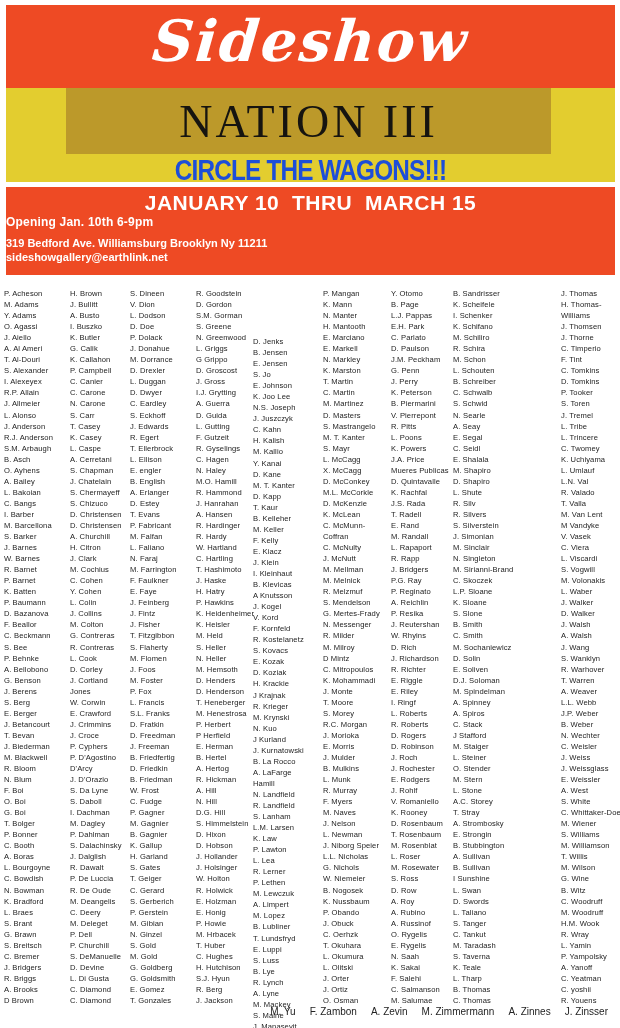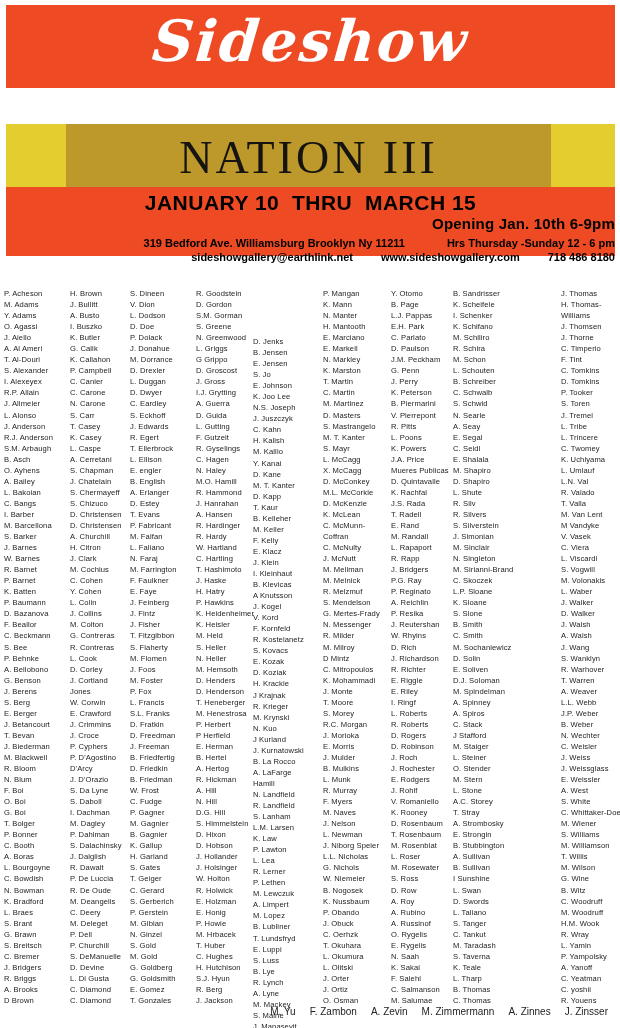--- a/index.html
+++ b/index.html
@@ -7,47 +7,47 @@
     position:relative; width:620px; height:1028px; background:#ffffff;
     font-family:"Liberation Sans", sans-serif; overflow:hidden;
   }
   .band { position:absolute; left:6px; right:5px; }
   .band-red-top { top:5px; height:83px; background:#ee4a24; }
   .brand {
     position:absolute; left:0; right:0; top:2px; text-align:center;
     font-family:"DejaVu Serif", serif; font-style:italic; font-weight:bold;
     font-size:57px; color:#ffffff; transform:skewX(-5deg); letter-spacing:2px;
   }
-  .band-yellow { top:88px; height:94px; background:#e3cd2f;margin-top:36px; }
+  .band-yellow { top:88px; height:94px; background:#e3cd2f; }
   .nation-box {
     position:absolute; left:60px; right:64px; top:0; height:66px; background:#bc992a;
     display:flex; align-items:center; justify-content:center;
   }
   .nation-title {
     font-family:"Liberation Serif", serif; font-weight:normal; color:#161410;
     font-size:46px; letter-spacing:3px; white-space:pre;
   }
   .circle-subtitle {
     position:absolute; left:0; right:0; top:66px; height:33px;
     display:flex; align-items:center; justify-content:center;
     color:#1d4ed8; font-weight:bold; font-size:29px; letter-spacing:-1px;
   }
   .circle-subtitle span { display:inline-block; transform:scaleX(0.84); white-space:nowrap; }
-  .band-orange { top:187px; height:69px; background:#ee4a24; color:#000000; }
+  .band-orange { top:187px; height:88px; background:#ee4a24; color:#ffffff; }
   .dates-line {
     position:absolute; left:0; right:0; top:4px; text-align:center;
     font-weight:bold; font-size:21px; white-space:pre; letter-spacing:0.5px;
   }
   .opening-line {
-    position:absolute; left:0; right:0; top:28px; text-align:right;
-    font-weight:bold; font-size:15px; letter-spacing:0.2px;padding-left:20px;
+    position:absolute; left:0; right:0; top:28px; text-align:left;
+    font-weight:bold; font-size:12px; letter-spacing:0.2px;
   }
   .info-line {
-    position:absolute; left:0; right:0; display:flex; justify-content:flex-end;
-    font-weight:bold; font-size:11px; white-space:nowrap;
+    position:absolute; left:0; right:0; display:flex; justify-content:center;
+    font-weight:bold; font-size:11px; white-space:nowrap;flex-direction:column;
   }
   .info-line-1 { top:50px; gap:42px; }
   .info-line-2 { top:64px; gap:28px; }
   .cols { position:absolute; top:288px; left:4px; display:flex; }
   .col { flex:0 0 auto; }
   .col:nth-child(1){ width:66px; } .col:nth-child(2){ width:60px; }
   .col:nth-child(3){ width:66px; } .col:nth-child(4){ width:57px; }
   .col:nth-child(5){ width:70px;margin-top:48px; } .col:nth-child(6){ width:68px; }
   .col:nth-child(7){ width:62px; } .col:nth-child(8){ width:86px; }
   .col:nth-child(9){ width:75px;margin-left:22px; }

